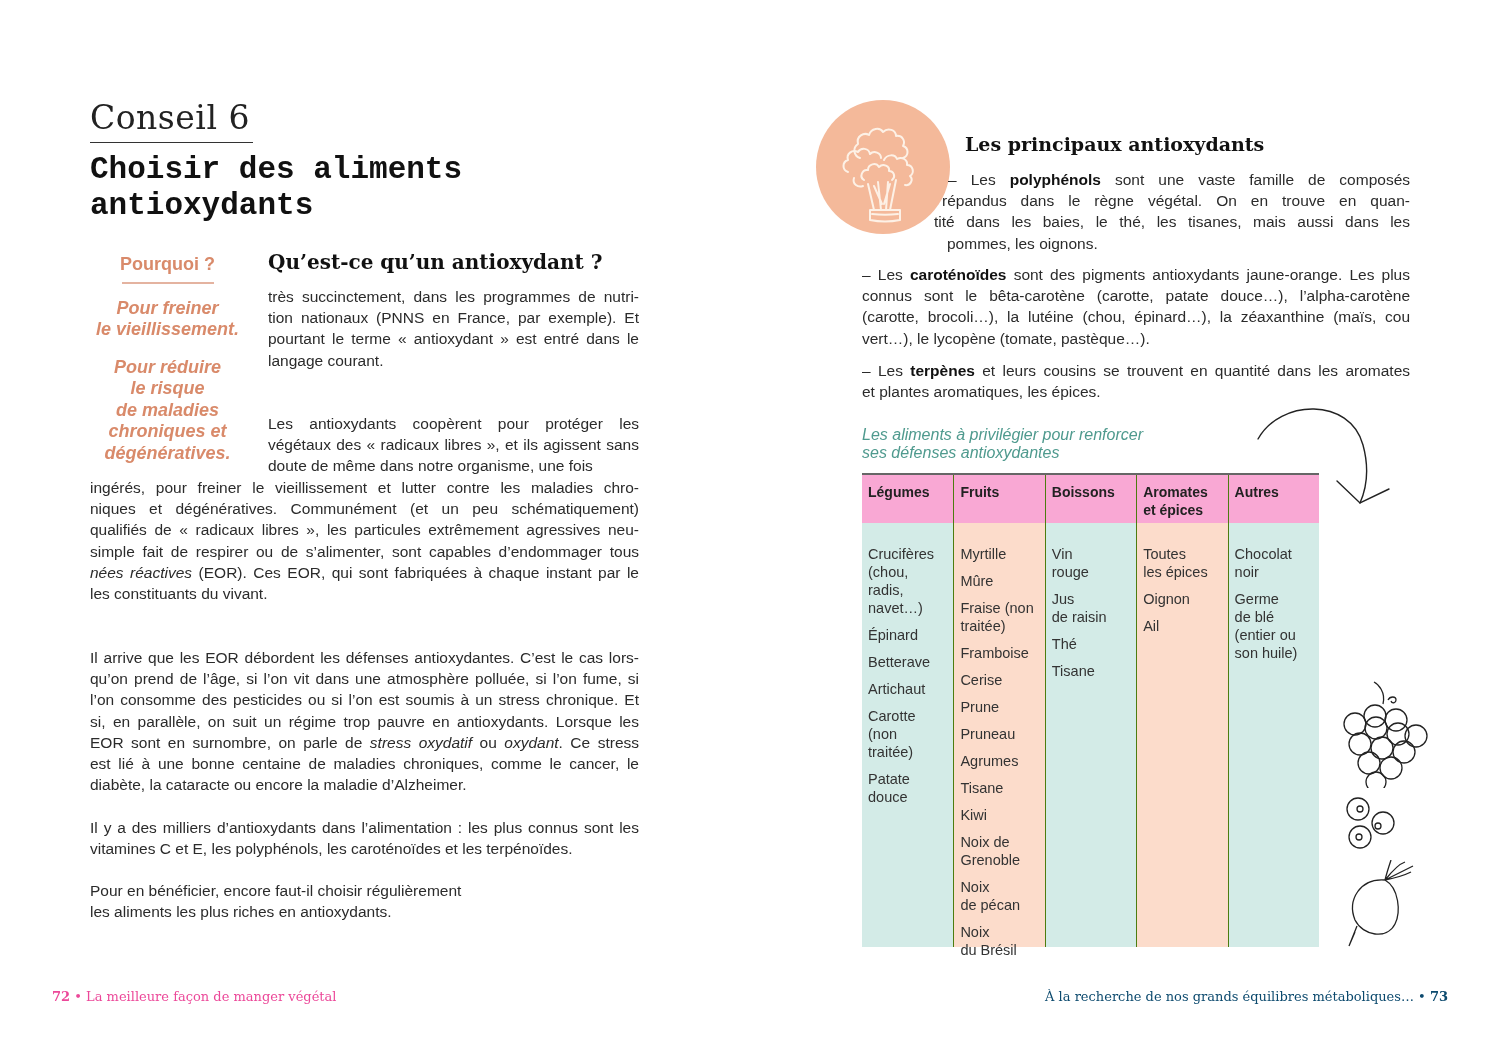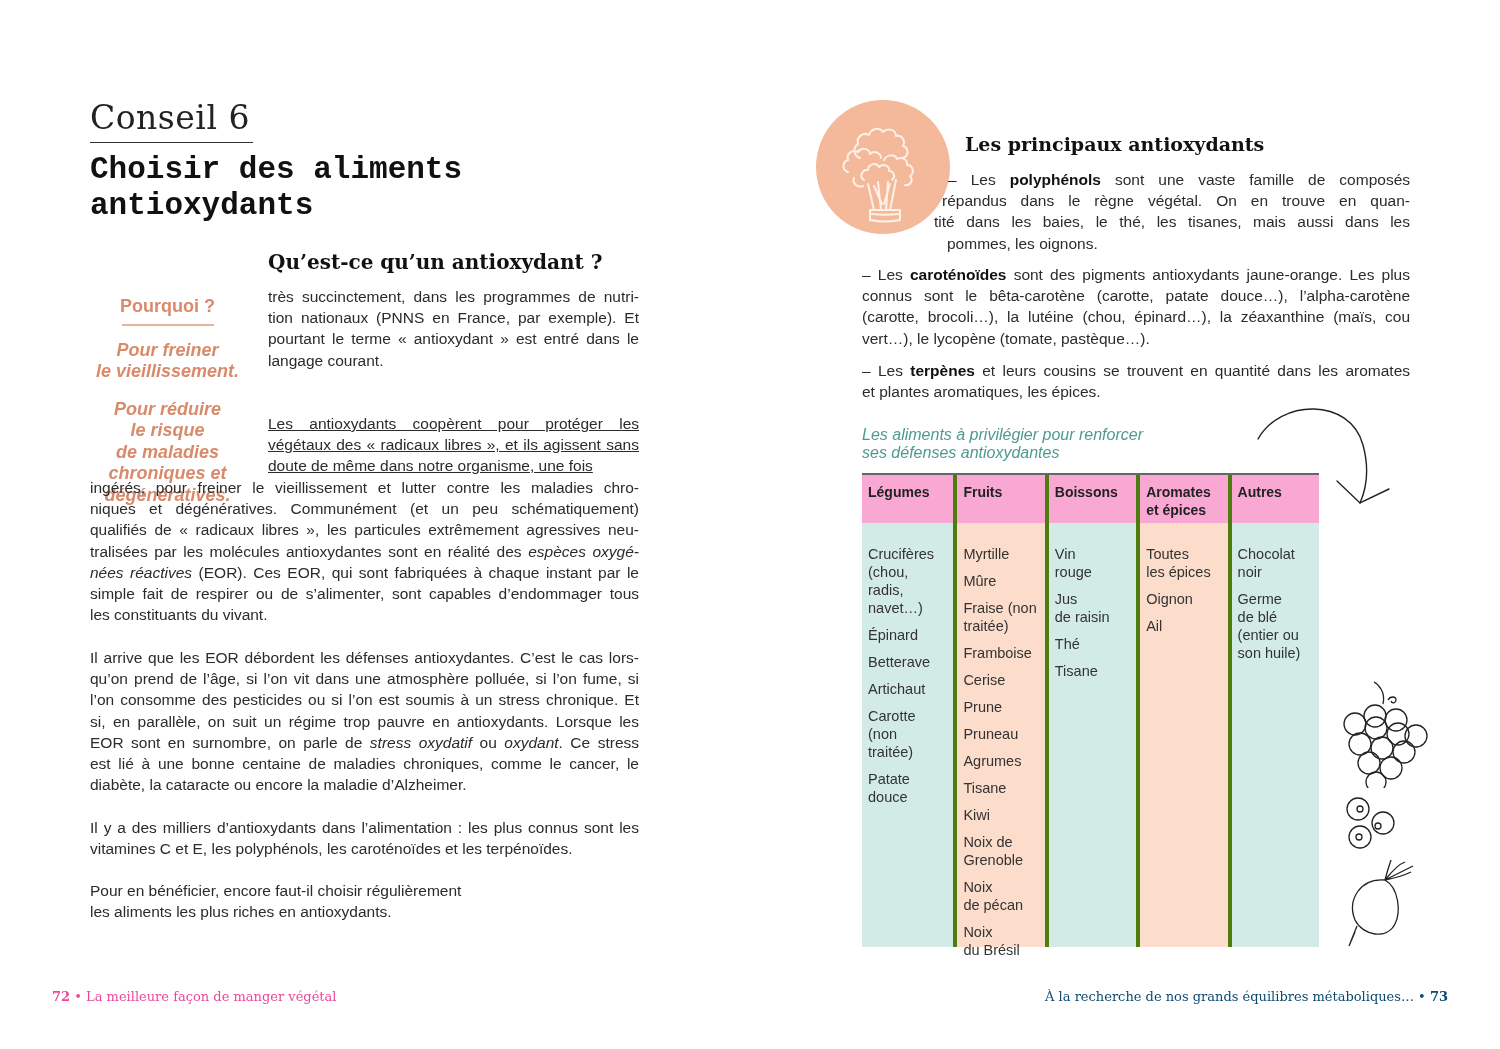--- a/index.html
+++ b/index.html
@@ -9,32 +9,32 @@
 
   
   #conseil { left:90px; top:98px; font-family:"DejaVu Serif", serif; font-weight:300;
              font-size:33px; color:#222; letter-spacing:0.5px; font-weight:normal; }
   #conseil-rule { left:90px; top:142px; width:163px; height:1px; background:#333; }
   #title { left:90px; top:152px; width:420px; font-family:Liberation Mono, monospace;
            font-weight:bold; font-size:31px; line-height:36px; color:#111; }
 
   #sidebar { left:90px; top:254px; width:155px; text-align:center;
              font-family:"Liberation Sans", sans-serif; font-weight:bold;
-             color:#d98a6a; font-size:18px; line-height:21.5px;margin-top:42px; }
+             color:#d98a6a; font-size:18px; line-height:21.5px; }
   #sidebar .q { margin-bottom:6px; }
   #sidebar .rule { width:92px; height:2px; background:#e4b3a0; margin:0 auto 14px auto; }
   #sidebar .reason { margin-bottom:16px;font-style:italic; }
 
   #q-heading { left:268px; top:250px; font-family:"DejaVu Serif", serif; font-weight:bold;
                font-size:20px; color:#111; }
 
   .body-text { font-family:"Liberation Sans", sans-serif; font-size:15.5px; line-height:21.2px;
                color:#2b2b2b; text-align:justify; }
   #p1 { left:268px; top:286px; width:371px; }
-  #p2a { left:268px; top:413px; width:371px;text-decoration:underline; }
+  #p2a { left:268px; top:413px; width:371px; }
   #p2b { left:90px; top:477px; width:549px; }
   #p3 { left:90px; top:647px; width:549px; }
   #p4 { left:90px; top:817px; width:549px; }
   #p5 { left:90px; top:880px; width:549px; text-align:left; }
   .line { display:block; white-space:nowrap; }
   .jline { display:block; text-align:justify; text-align-last:justify; white-space:nowrap; }
 
   #footer-left { left:52px; top:989px; font-family:"DejaVu Serif", serif; font-size:13px; color:#ec4899; }
   #footer-right { right:52px; top:989px; font-family:"DejaVu Serif", serif; font-size:13px; color:#0c4a6e; }
   .pnum { font-weight:bold; }
@@ -46,21 +46,21 @@
   #rp1 { left:948px; top:169px; width:462px; }
   #rp2 { left:862px; top:264px; width:548px; }
   #rp3 { left:862px; top:360px; width:548px; }
   b.kw { font-weight:bold; color:#111; }
 
   #table-caption { left:862px; top:426px; font-family:"Liberation Sans", sans-serif; font-style:italic;
                    font-size:16px; line-height:18px; color:#4f9a8e; }
   #food-table { left:862px; top:473px; width:457px; }
   #food-table .top-rule { height:2px; background:#666; }
   #food-table .cols { display:flex; }
-  #food-table .col { width:91.4px; box-sizing:border-box; border-left:4px solid #4d7c0f; }
+  #food-table .col { width:91.4px; box-sizing:border-box; border-left:1px solid #4d7c0f; }
   #food-table .col:first-child { border-left:none; }
   #food-table .hdr { height:48px; padding:8px 6px 0 6px; font-family:"Liberation Sans", sans-serif;
                      font-weight:bold; font-size:14px; line-height:18px; color:#222; box-sizing:border-box; background:#f9a8d4; }
   #food-table .cells { height:424px; padding:22px 6px 0 6px; box-sizing:border-box;
                        font-family:"Liberation Sans", sans-serif; font-size:14.5px; line-height:18px; color:#333; }
   #food-table .col.teal .cells { background:#d3ebe7; }
   #food-table .col.peach .cells { background:#fcdccb; }
   #food-table .item { margin-bottom:9px; }
 
   #arrow { left:1255px; top:405px; }
@@ -104,23 +104,22 @@
   </div>
 <div id="p2a" class="abs body-text">
     <span class="jline">Les antioxydants coopèrent pour protéger les</span>
     <span class="jline">végétaux des « radicaux libres », et ils agissent sans</span>
     <span class="line">doute de même dans notre organisme, une fois</span>
   </div>
 <div id="p2b" class="abs body-text">
     <span class="jline">ingérés, pour freiner le vieillissement et lutter contre les maladies chro-</span>
     <span class="jline">niques et dégénératives. Communément (et un peu schématiquement)</span>
     <span class="jline">qualifiés de « radicaux libres », les particules extrêmement agressives neu-</span>
-    <span class="jline">tralisées par les molécules antioxydantes sont en réalité des <i>espèces oxygé-</i></span>
+    <span class="jline">simple fait de respirer ou de s’alimenter, sont capables d’endommager tous</span>
     <span class="jline"><i>nées réactives</i> (EOR). Ces EOR, qui sont fabriquées à chaque instant par le</span>
-    <span class="jline">simple fait de respirer ou de s’alimenter, sont capables d’endommager tous</span>
     <span class="line">les constituants du vivant.</span>
   </div>
 <div id="p3" class="abs body-text">
     <span class="jline">Il arrive que les EOR débordent les défenses antioxydantes. C’est le cas lors-</span>
     <span class="jline">qu’on prend de l’âge, si l’on vit dans une atmosphère polluée, si l’on fume, si</span>
     <span class="jline">l’on consomme des pesticides ou si l’on est soumis à un stress chronique. Et</span>
     <span class="jline">si, en parallèle, on suit un régime trop pauvre en antioxydants. Lorsque les</span>
     <span class="jline">EOR sont en surnombre, on parle de <i>stress oxydatif</i> ou <i>oxydant</i>. Ce stress</span>
     <span class="jline">est lié à une bonne centaine de maladies chroniques, comme le cancer, le</span>
     <span class="line">diabète, la cataracte ou encore la maladie d’Alzheimer.</span>

